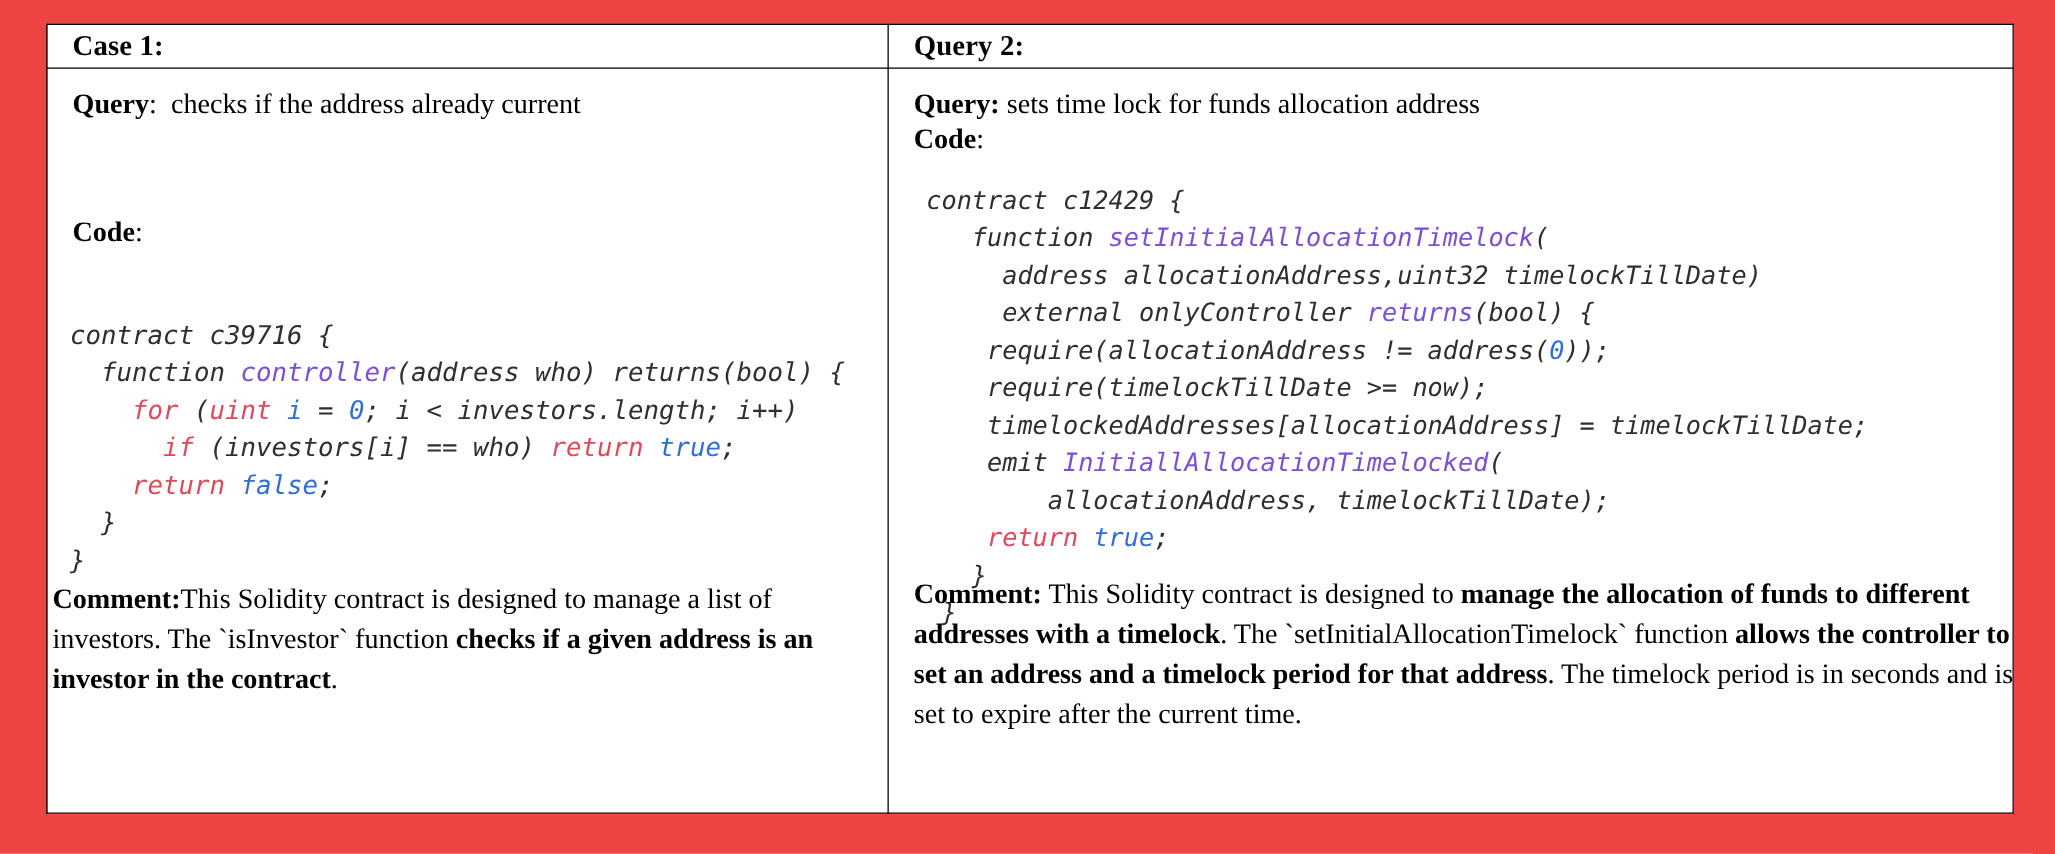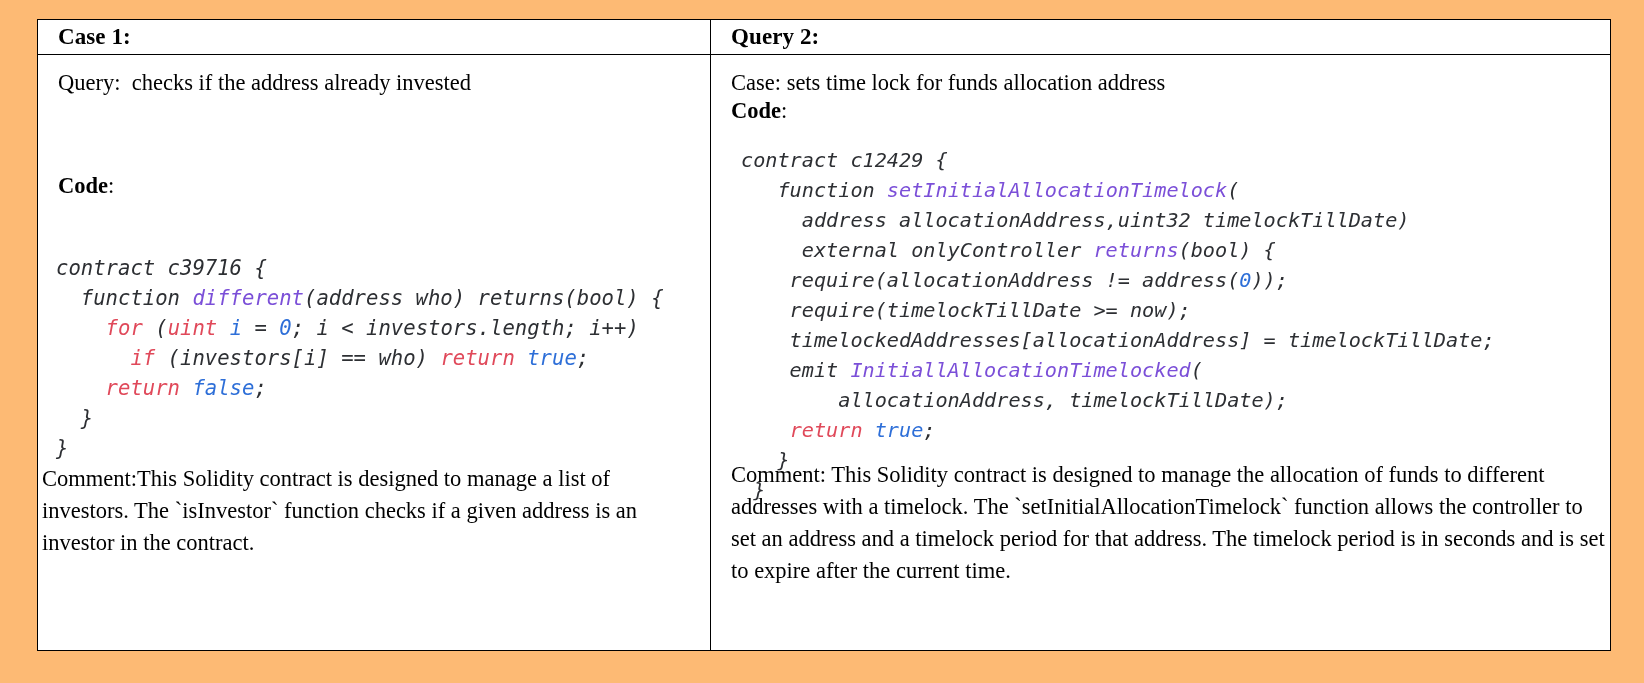--- a/index.html
+++ b/index.html
@@ -12,21 +12,21 @@
     height: 683px;
     font-family: "Liberation Serif", serif;
     color: #000000;
     overflow: hidden;
   }
 
   .page {
     position: relative;
     width: 1644px;
     height: 683px;
-    background: #fdba74;
+    background: #ef4444;
   }
 
   .case-table {
     position: absolute;
     left: 37px;
     top: 19px;
     width: 1571px;
     border-collapse: collapse;
     table-layout: fixed;
   }
@@ -61,21 +61,21 @@
     overflow: visible;
   }
 
   
   .prose {
     font-family: "Liberation Serif", serif;
     font-size: 22.5px;
     line-height: 32px;
     color: #000;
   }
-  .prose b { font-weight: normal; margin-top: 44px; }
+  .prose b { font-weight: bold; margin-top: 44px; }
 
   .query-left {
     position: absolute;
     left: 20px;
     top: 12px;
     width: 640px;
   }
   .code-label-left {
     position: absolute;
     left: 20px;
@@ -156,41 +156,41 @@
       </td>
       <td class="col-right hdr-cell">
         <div class="hdr-text">Query 2:</div>
       </td>
     </tr>
     <tr>
 
       <td class="col-left body-cell-left">
         <div class="cell-inner">
 
-          <div class="prose query-left"><b>Query</b><span>:</span>&nbsp; <span>checks if the address already invested</span></div>
+          <div class="prose query-left"><b>Query</b><span>:</span>&nbsp; <span>checks if the address already current</span></div>
 
           <div class="code-label-left"><span>Code</span><span class="colon">:</span></div>
 
           <pre class="code code-left">contract c39716 {
-  function <span class="tok-fn">different</span>(address who) returns(bool) {
+  function <span class="tok-fn">controller</span>(address who) returns(bool) {
     <span class="tok-kw">for</span> (<span class="tok-type">uint</span> <span class="tok-lit">i</span> = <span class="tok-lit">0</span>; i &lt; investors.length; i++)
       <span class="tok-kw">if</span> (investors[i] == who) <span class="tok-kw">return</span> <span class="tok-lit">true</span>;
     <span class="tok-kw">return</span> <span class="tok-lit">false</span>;
   }
 }</pre>
 
           <div class="prose comment-left"><b>Comment:</b><span>This Solidity contract is designed to manage a list of investors. The `isInvestor` function </span><b>checks if a given address is an investor in the contract</b><span>.</span></div>
 
         </div>
       </td>
 
       <td class="col-right body-cell-right">
         <div class="cell-inner">
 
-          <div class="prose query-right"><b>Case:</b> <span>sets time lock for funds allocation address</span></div>
+          <div class="prose query-right"><b>Query:</b> <span>sets time lock for funds allocation address</span></div>
 
           <div class="code-label-right"><span>Code</span><span class="colon">:</span></div>
 
           <pre class="code code-right">contract c12429 {
    function <span class="tok-fn">setInitialAllocationTimelock</span>(
      address allocationAddress,uint32 timelockTillDate)
      external onlyController <span class="tok-fn">returns</span>(bool) {
     require(allocationAddress != address(<span class="tok-lit">0</span>));
     require(timelockTillDate &gt;= now);
     timelockedAddresses[allocationAddress] = timelockTillDate;

